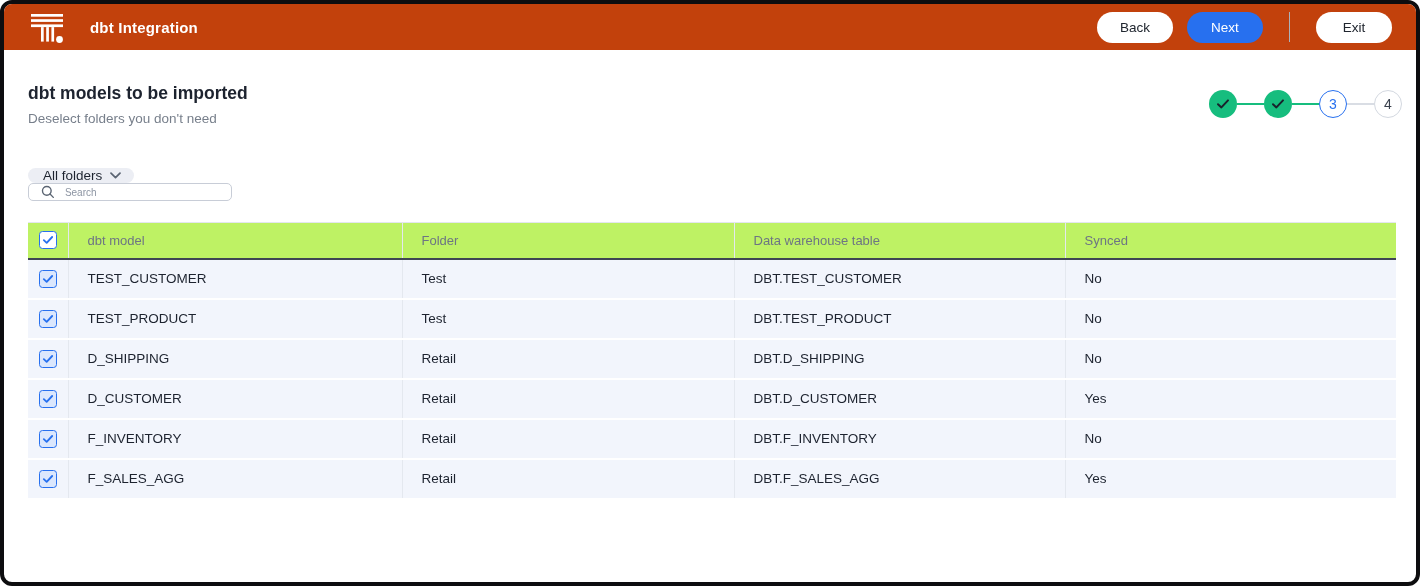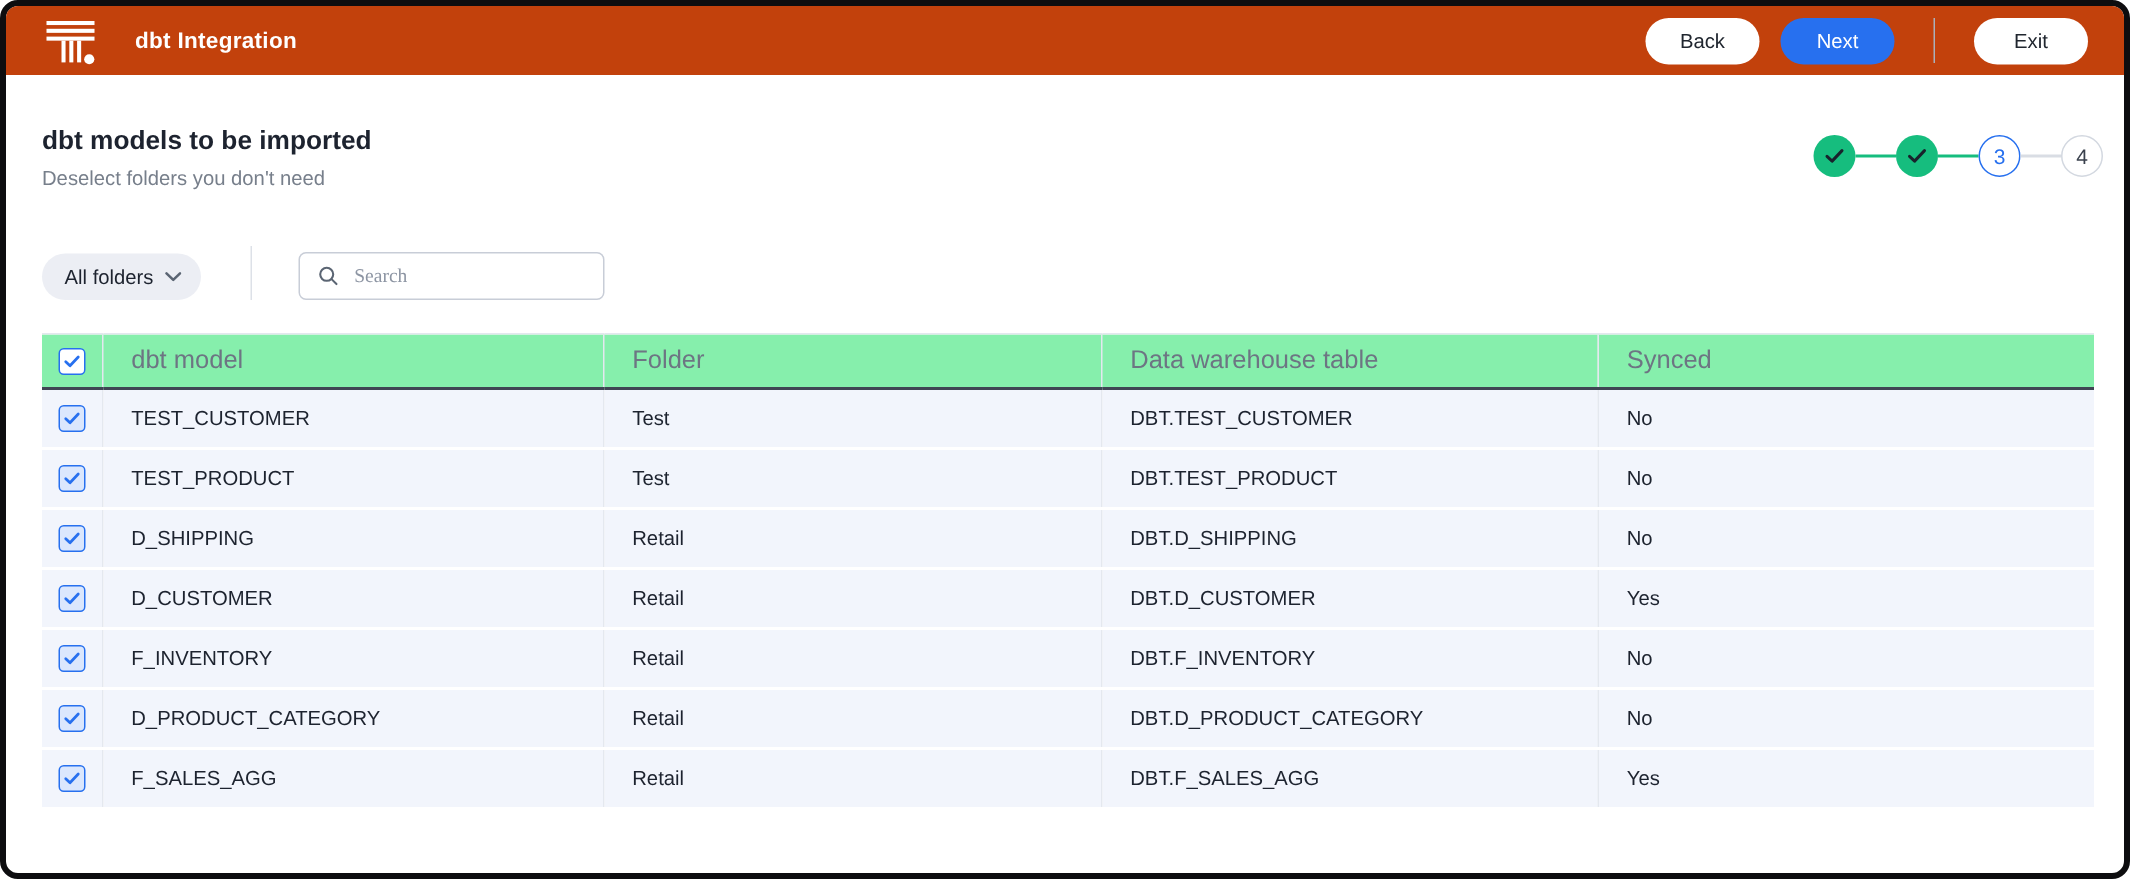--- a/index.html
+++ b/index.html
@@ -55,50 +55,50 @@
     font-size: 14px; flex: 0 0 auto;
   }
   .step-circle.complete { background: #16bd7e; }
   .step-circle.active { background: #ffffff; border: 1.5px solid #2770ef; color: #2770ef; }
   .step-circle.upcoming { background: #ffffff; border: 1.5px solid #d3d8e0; color: #3a414d; }
   .step-line { width: 27px; height: 2px; flex: 0 0 auto; }
   .step-line.green { background: #16bd7e; }
   .step-line.gray { background: #d9dde4; }
 
   
-  .filter-row { display: flex; align-items: flex-end; margin-top: 38px; height: 32px; }
+  .filter-row { display: flex; align-items: flex-start; margin-top: 38px; height: 32px; flex-direction: column; }
   .folder-dropdown {
     height: 31px; background: #eceef4; border-radius: 16px;
     display: inline-flex; align-items: center; padding: 0 13px 0 15px;
     font-size: 13.5px; color: #1d232f; cursor: pointer;
   }
   .folder-dropdown .chev { margin-left: 8px; display: flex; }
   .filter-divider { width: 1px; height: 36px; background: #dde1e8; margin: 0 31px 0 33px; }
   .search-box {
     width: 204px; height: 32px; border: 1px solid #c8cdd7; border-radius: 5px;
     display: flex; align-items: center; padding: 0 10px 0 12px; background: #fff;
   }
   .search-box input {
-    border: none; outline: none; font-family: Liberation Serif, serif;
-    font-size: 13px; color: #14532d; width: 100%; margin-left: 10px; background: transparent;
+    border: none; outline: none; font-family: Liberation Sans, sans-serif;
+    font-size: 10px; color: #14532d; width: 100%; margin-left: 10px; background: transparent;
   }
   .search-box input::placeholder { color: #8d95a3; }
 
   
   table { border-collapse: collapse; table-layout: fixed; width: 1368px; margin-top: 22px; }
   col.c-check { width: 40px; }
   col.c-model { width: 334px; }
   col.c-folder { width: 332px; }
   col.c-dwh { width: 331px; }
   thead th {
     height: 36px; text-align: left; font-weight: 400;
-    font-size: 17px; color: #6d7583;
+    font-size: 13px; color: #6d7583;
     border-top: 1px solid #e3e7ee;
     border-bottom: 2px solid #3f4553;
-    padding: 0 0 0 19px; background: #86efac;
+    padding: 0 0 0 19px; background: #bef264;
   }
   thead th.check-col { padding: 0; text-align: center; }
   tbody td {
     height: 40px; background: #f2f5fc;
     font-size: 13.5px; color: #1d232f;
     border-bottom: 2px solid #ffffff;
     padding: 0 0 0 19px; overflow: hidden; white-space: nowrap;
   }
   tbody td.check-col { padding: 0; text-align: center; }
   .sep { border-left: 1px solid #e4e8ef; }
@@ -268,33 +268,20 @@
                   <path d="M2 6.2 L5.4 9.4 L12 2.4" stroke="#2770ef" stroke-width="2.2" fill="none" stroke-linecap="round" stroke-linejoin="round"></path>
                 </svg>
       </span>
     </td>
     <td class="sep">F_INVENTORY</td>
     <td class="sep">Retail</td>
     <td class="sep">DBT.F_INVENTORY</td>
     <td class="sep">No</td>
   </tr>
 
-  <tr>
-    <td class="check-col">
-      <span class="checkbox filled">
-        <svg width="12" height="10" viewBox="0 0 14 12">
-                  <path d="M2 6.2 L5.4 9.4 L12 2.4" stroke="#2770ef" stroke-width="2.2" fill="none" stroke-linecap="round" stroke-linejoin="round"></path>
-                </svg>
-      </span>
-    </td>
-    <td class="sep">D_PRODUCT_CATEGORY</td>
-    <td class="sep">Retail</td>
-    <td class="sep">DBT.D_PRODUCT_CATEGORY</td>
-    <td class="sep">No</td>
-  </tr>
 
   <tr>
     <td class="check-col">
       <span class="checkbox filled">
         <svg width="12" height="10" viewBox="0 0 14 12">
                   <path d="M2 6.2 L5.4 9.4 L12 2.4" stroke="#2770ef" stroke-width="2.2" fill="none" stroke-linecap="round" stroke-linejoin="round"></path>
                 </svg>
       </span>
     </td>
     <td class="sep">F_SALES_AGG</td>

